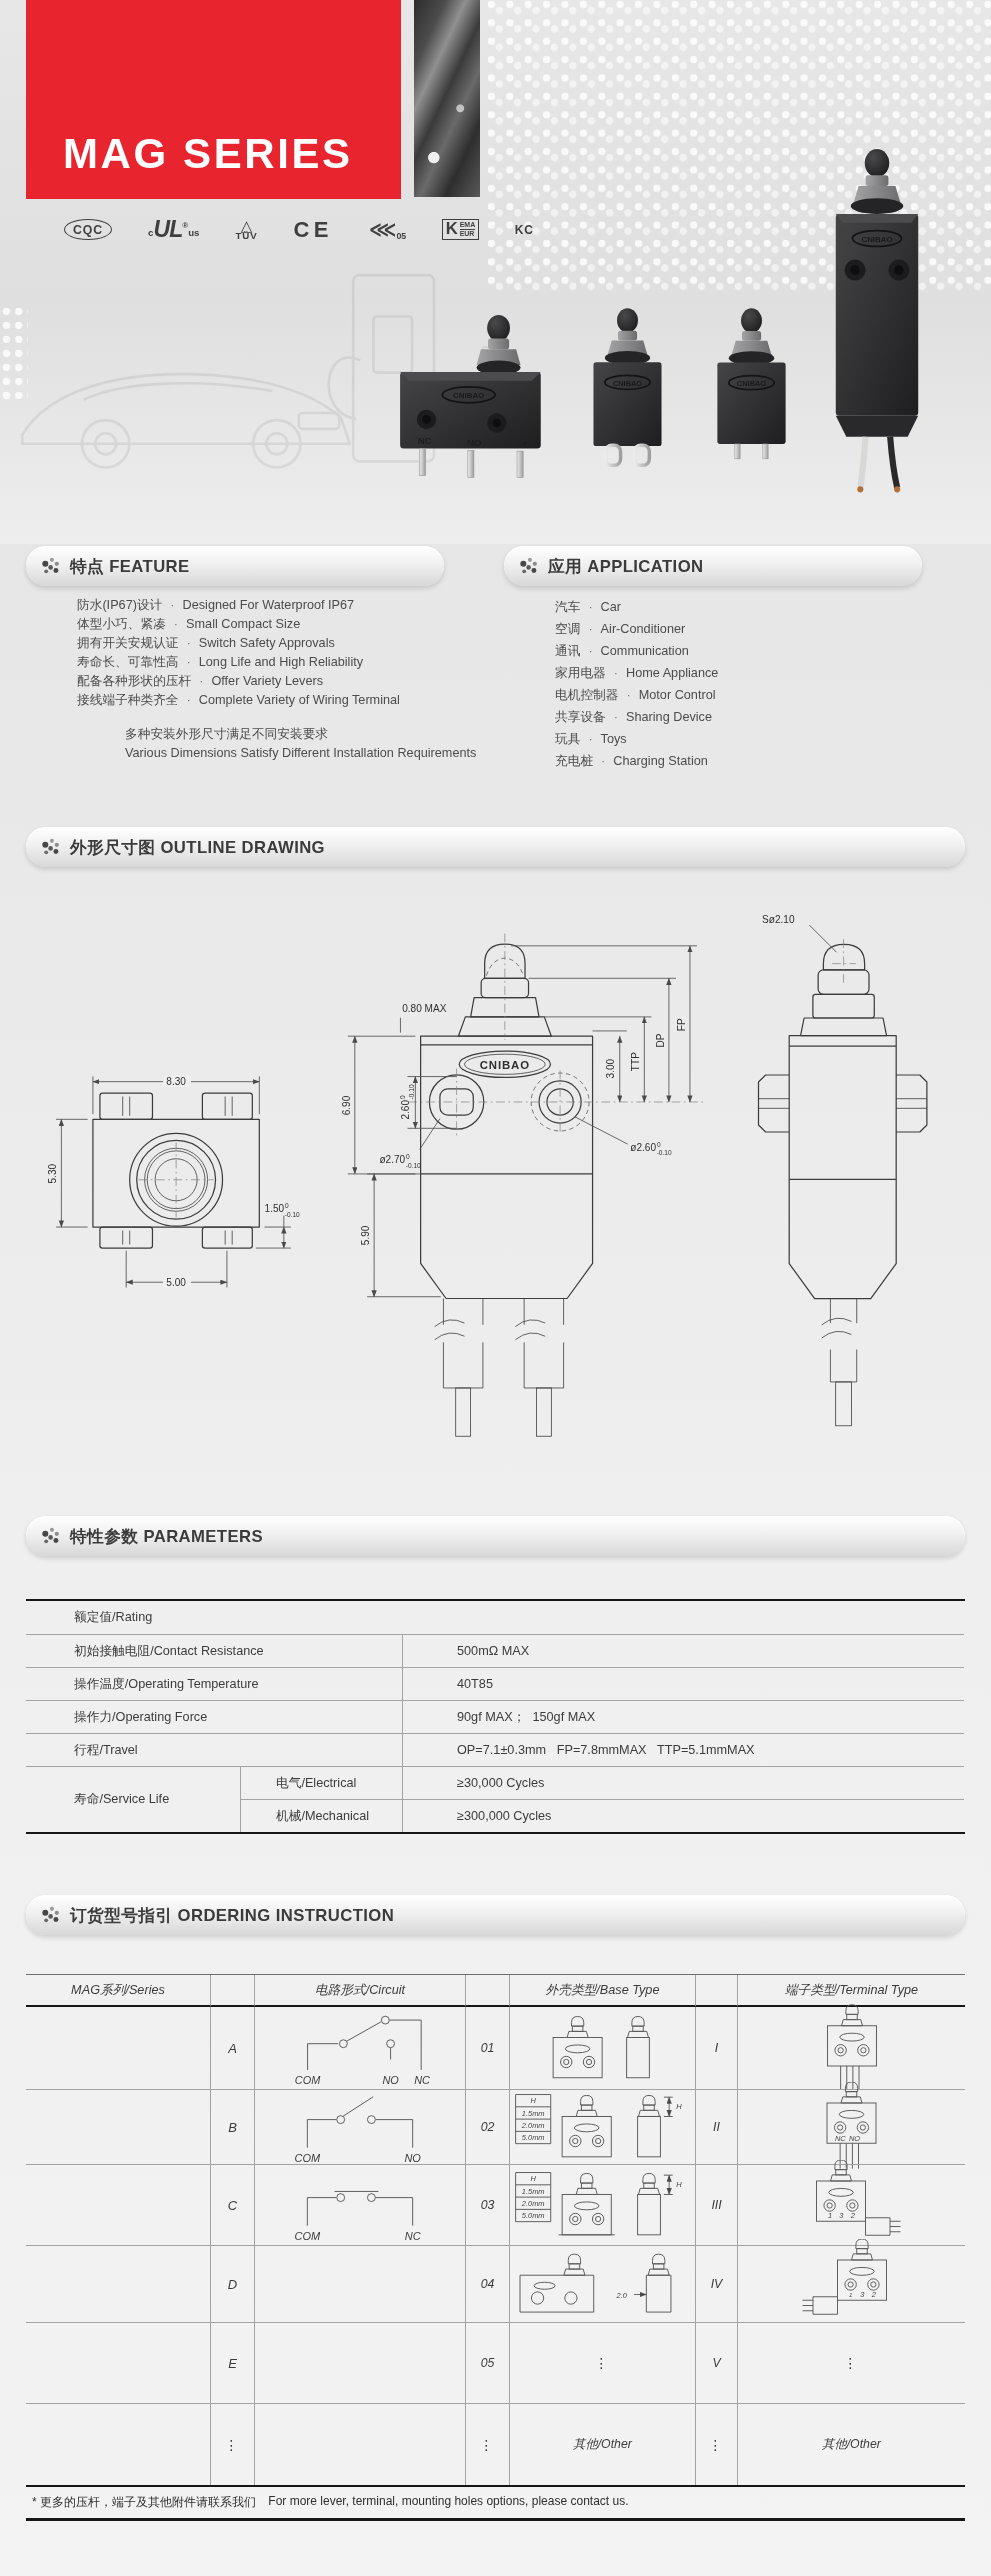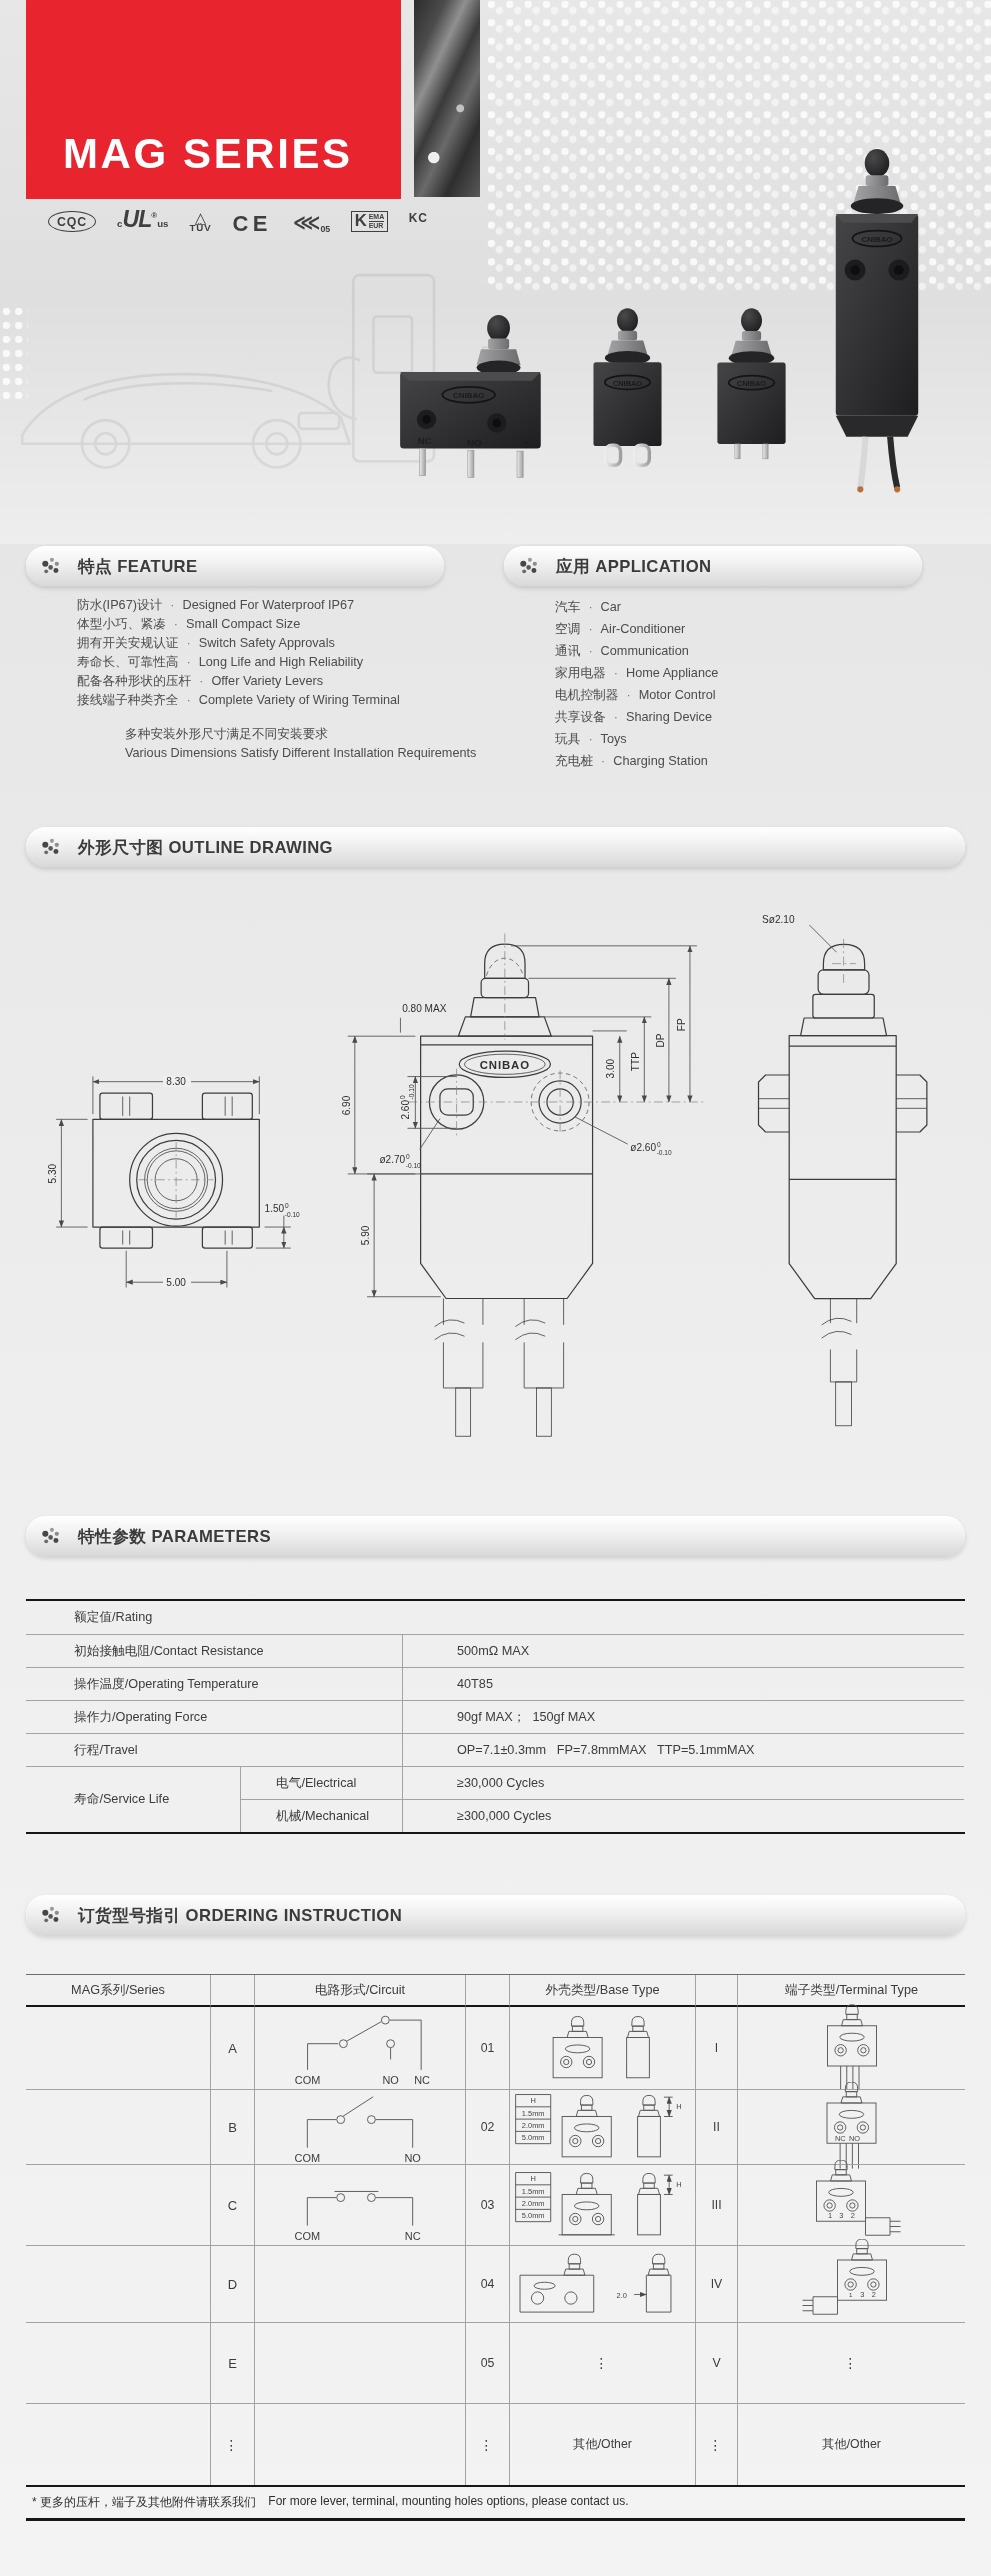--- a/index.html
+++ b/index.html
@@ -19,42 +19,42 @@
     background-image:radial-gradient(circle 3.5px at 4.4px 4.4px,rgba(255,255,255,.8) 0 3.5px,rgba(255,255,255,0) 4px);
     background-size:12.3px 14px;}
   .red-block{left:26px;top:0;width:375px;height:199px;background:#e8242f;}
   .hero-title{left:37px;top:130px;color:#fff;font-size:42px;font-weight:700;letter-spacing:2.6px;white-space:nowrap;}
   .photo-strip{left:414px;top:0;width:66px;height:197px;
     background:
       radial-gradient(circle 6.1px at 30% 80%,rgba(255,255,255,.9) 0 5.3px,rgba(255,255,255,0) 6.1px),
       radial-gradient(circle 4.4px at 70% 55%,rgba(255,255,255,.6) 0 3.5px,rgba(255,255,255,0) 4.4px),
       linear-gradient(115deg,#2c2c2c 0%,#4c4c4c 20%,#909090 33%,#3a3a3a 48%,#6a6a6a 62%,#2e2e2e 78%,#585858 100%);}
   
-  .certs{left:48px;top:211px;height:37px;display:flex;align-items:flex-start;gap:21px;color:#3f3f3f;}
+  .certs{left:64px;top:211px;height:37px;display:flex;align-items:center;gap:36px;color:#3f3f3f;}
   .cert{display:inline-flex;align-items:center;}
   .cert.cqc span{border:1.8px solid #3f3f3f;border-radius:50%;padding:2.6px 8px;font-weight:700;font-size:12.3px;letter-spacing:0.9px;}
   .cert.ul{font-weight:700;align-items:flex-end;}
   .cert.ul .ul-c{font-size:9.7px;}
   .cert.ul .ul-main{font-size:23px;line-height:17.5px;font-style:italic;letter-spacing:-0.9px;}
   .cert.ul .ul-r{font-size:8px;align-self:flex-start;}
   .cert.ul .ul-us{font-size:9.7px;}
   .cert.tuv{flex-direction:column;font-weight:700;line-height:8.8px;}
   .cert.tuv .tuv-tri{font-size:15px;line-height:13px;}
   .cert.tuv .tuv-txt{font-size:9.7px;letter-spacing:0.9px;}
   .cert.ce{font-size:22px;font-weight:600;letter-spacing:4.4px;}
   .cert.smark{font-size:19.3px;font-weight:700;}
   .cert.smark .smark-num{font-size:8.8px;align-self:flex-end;}
   .cert.kema{border:1.8px solid #3f3f3f;padding:0.9px 2.6px;gap:1.8px;}
   .cert.kema .kema-k{font-size:16.7px;font-weight:700;line-height:16.7px;}
   .cert.kema .kema-col{display:flex;flex-direction:column;font-size:7px;font-weight:700;line-height:8px;}
   .cert.kema .kema-col span + span{border-top:0.9px solid #3f3f3f;}
   .cert.kc{font-size:12px;font-weight:700;letter-spacing:0.9px;}
   .car-scene{left:8.8px;top:268px;opacity:.13;}
   
-  .section-bar{height:40px;border-radius:21px;display:flex;align-items:center;gap:15px;padding-left:14px;box-sizing:border-box;
+  .section-bar{height:40px;border-radius:21px;display:flex;align-items:center;gap:7px;padding-left:14px;box-sizing:border-box;
     background:linear-gradient(180deg,#ffffff 0%,#f0f0f0 45%,#d8d8d8 100%);
     box-shadow:0 2.6px 5.3px rgba(0,0,0,.14), inset 0 0.9px 0 #fff;}
   .bar-text{font-size:16.7px;font-weight:700;color:#3b3b3b;letter-spacing:0.4px;}
   
   .biling-list{color:#4c4c4c;font-size:12.7px;}
   .biling-list .row{display:flex;align-items:baseline;}
   .biling-list .sep{margin:0 8px;color:#777;}
   .feat-note{color:#4c4c4c;font-size:12.7px;line-height:19.3px;margin-left:48px;}
   
   .out{stroke:#3c3c3c;stroke-width:1.4;fill:none;stroke-linejoin:round;}
@@ -69,21 +69,21 @@
     border-top:2.6px solid #161616;border-bottom:2.6px solid #161616;background:transparent;color:#3c3c3c;}
   .param-table .cell{display:flex;align-items:center;font-size:12.7px;box-sizing:border-box;}
   .param-table .lbl{grid-column:1 / span 2;padding-left:48px;}
   .param-table .val{padding-left:54px;border-left:0.9px solid #a3a3a3;white-space:pre;}
   .param-table .bt{border-top:0.9px solid #a3a3a3;}
   .param-table .svc{grid-row:span 2;padding-left:48px;}
   .param-table .sub{padding-left:35px;border-left:0.9px solid #a3a3a3;}
   
   .order-table{width:939px;display:grid;grid-template-columns:184px 44px 211px 44px 186px 42px 228px;
     grid-template-rows:32px 82px 75px 81px 77px 81px 82px;
-    border-top:0.9px solid #6d6d6d;border-bottom:2.6px solid #161616;color:#3c3c3c;}
+    border-top:0.9px solid #6d6d6d;border-bottom:2.6px solid #161616;color:#3c3c3c;font-style:italic;}
   .order-table .cell{display:flex;align-items:center;justify-content:center;box-sizing:border-box;font-size:12.3px;}
   .order-table .hd{font-size:12.7px;border-bottom:2.6px solid #161616;}
   .order-table .vl{border-left:0.9px solid #a3a3a3;}
   .order-table .bt{border-top:0.9px solid #a3a3a3;}
   .order-table .key{font-size:13px;}
   .order-table .dots{font-size:14px;letter-spacing:1.8px;}
   .gl{stroke:#5a5a5a;stroke-width:1.1;fill:none;stroke-linejoin:round;}
   .gtext{font-size:8.5px;fill:#444;}
   .ctext{font-size:12.5px;fill:#3c3c3c;}
   .footnote{font-size:12px;color:#2f2f2f;display:flex;gap:12.3px;}

